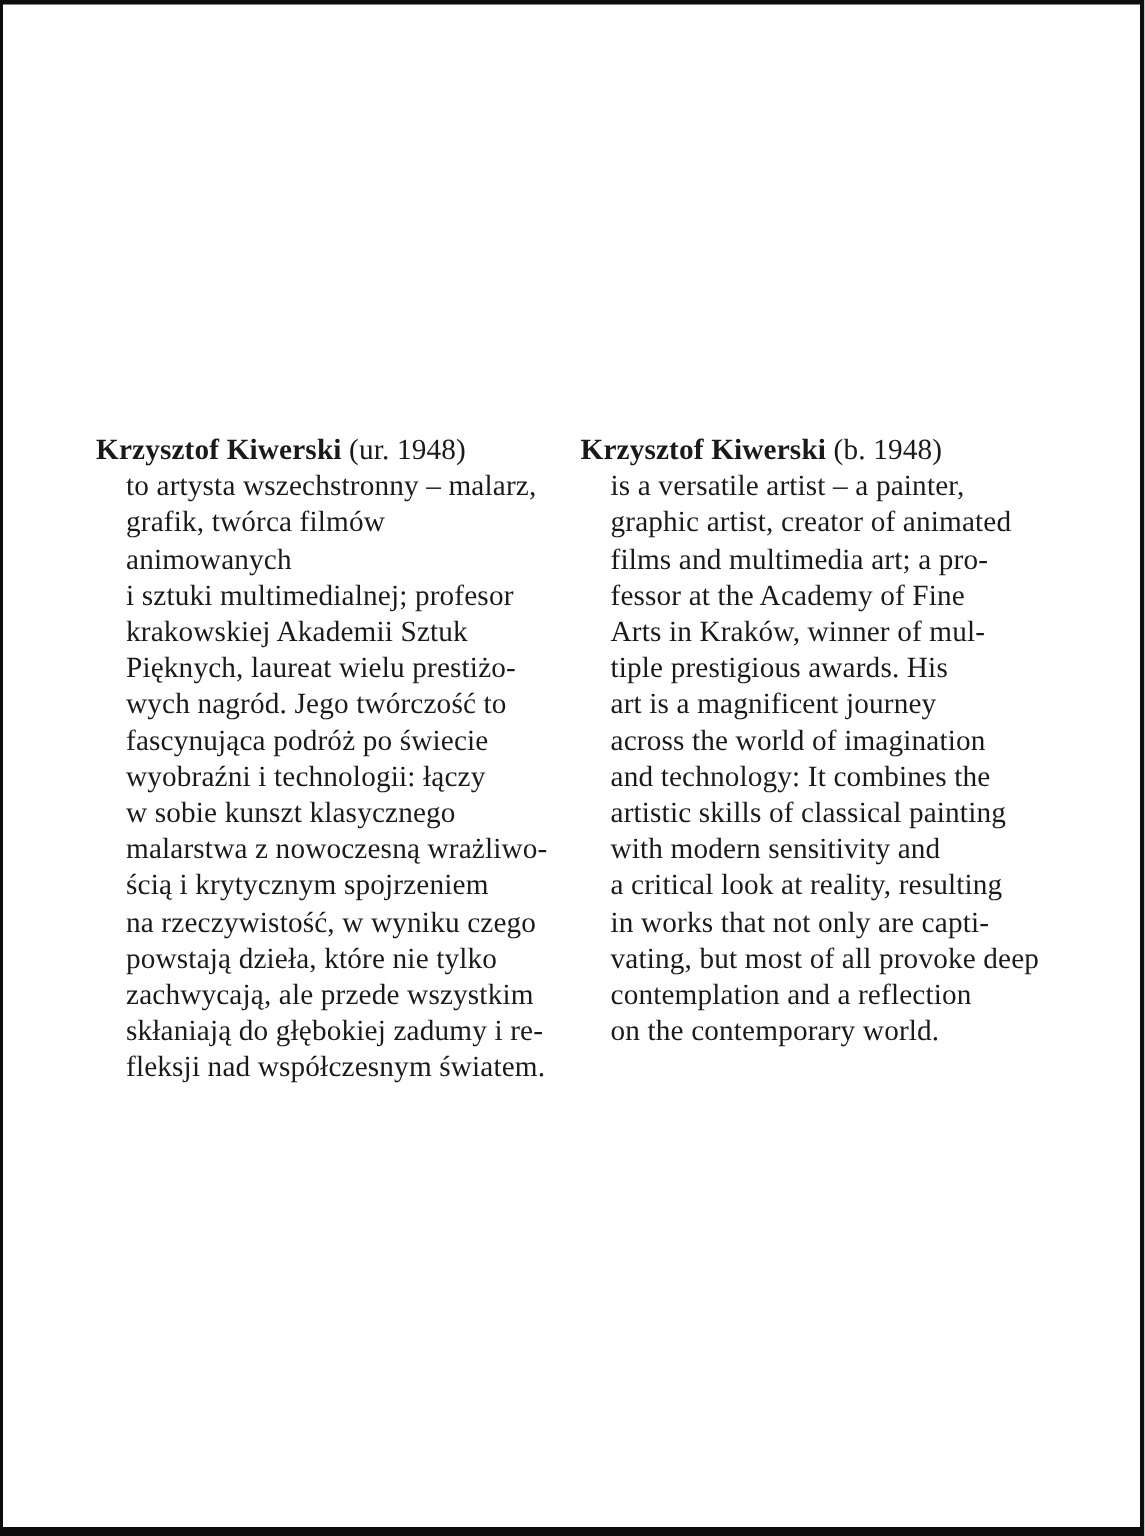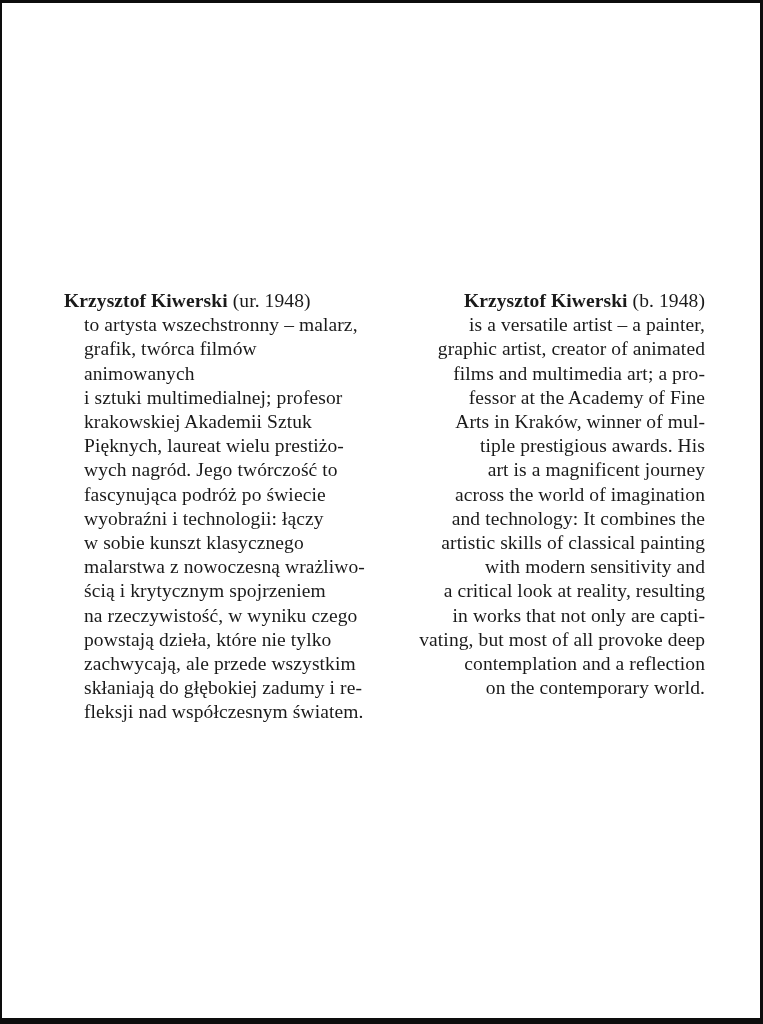--- a/index.html
+++ b/index.html
@@ -28,21 +28,21 @@
   .column {
     position: absolute;
     top: 286px;
     font-size: 19.5px;
     line-height: 24.2px;
     letter-spacing: 0.1px;
     font-variant-numeric: oldstyle-nums;
     text-rendering: optimizeLegibility;
   }
   .column.pl { left: 62px;  width: 308px; }
-  .column.en { left: 385px; width: 318px; text-align: right; }
+  .column.en { left: 385px; width: 318px; }
   .artist-name { font-weight: 700; }
   .bio-body { white-space: pre-line; margin-left: 20px; }
 </style>
 </head>
 <body>
 
 <div class="page">
 
   <section class="column pl">
     <div>

